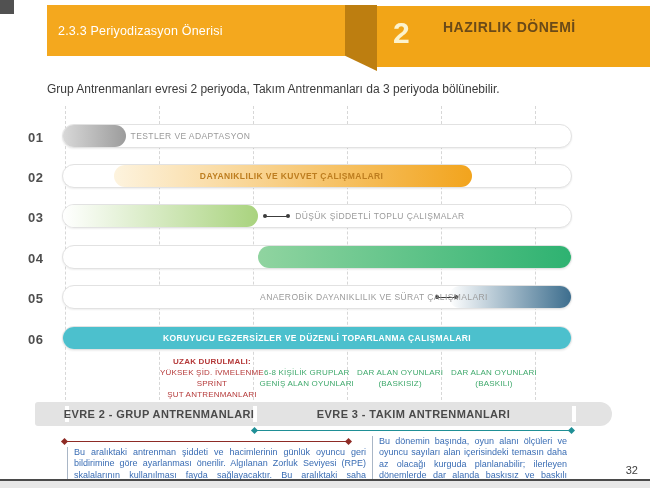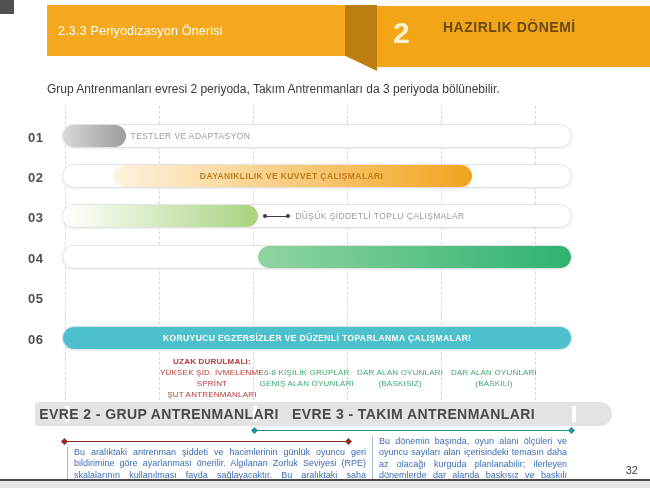--- a/index.html
+++ b/index.html
@@ -34,21 +34,21 @@
   .arrow:before{left:-1px;} .arrow:after{right:-1px;}
   
   .cols{position:absolute;left:62px;top:0;width:510px;height:0;}
   .col{position:absolute;transform:translateX(-50%);text-align:center;font-size:8px;
        line-height:11px;letter-spacing:.2px;white-space:nowrap;}
   .col .b1{font-weight:bold;}
   
   .evre-band{position:absolute;left:35px;top:402px;width:577px;height:24px;background:#e3e3e3;
              border-radius:3px 12px 12px 3px;}
   .evre-tick{position:absolute;top:4px;width:4px;height:16px;background:#fff;}
-  .evre-label{position:absolute;top:50%;transform:translate(-50%,-50%);font-size:14px;font-weight:bold;
+  .evre-label{position:absolute;top:50%;transform:translate(-50%,-50%);font-size:11px;font-weight:bold;
               color:#4a4a4a;letter-spacing:.4px;white-space:nowrap;}
   
   .bracket{position:absolute;height:0;}
   .bracket:before,.bracket:after{content:'';position:absolute;width:5px;height:5px;top:-3.2px;
               transform:rotate(45deg);}
   .bracket-teal{border-top:1.4px solid #1f8f96;}
   .bracket-teal:before,.bracket-teal:after{background:#1f8f96;}
   .bracket-teal:before{left:-1px;} .bracket-teal:after{right:-1px;}
   .bracket-red{border-top:1.4px solid #8e2b25;}
   .bracket-red:before,.bracket-red:after{background:#8e2b25;}
@@ -113,20 +113,25 @@
         </div>
       </div>
       <div class="row" style="top: 245px;">
         <span class="row-num">04</span>
         <div class="pill">
           <div class="bar" style="left: 38.4%; width: 61.6%; background: linear-gradient(90deg, rgb(144, 212, 160), rgb(46, 178, 113));"></div>
         </div>
       </div>
       <div class="row" style="top: 285px;">
         <span class="row-num">05</span>
+        <div class="pill">
+          <div class="bar" style="left: 76%; width: 24%; background: linear-gradient(90deg, rgb(255, 255, 255), rgb(61, 110, 142));"></div>
+          <div class="arrow" style="left: 73.5%; width: 4%;"></div>
+          <span class="bar-label" style="left: 38.8%; color: rgb(154, 154, 154); font-weight: normal;">ANAEROBİK DAYANIKLILIK VE SÜRAT ÇALIŞMALARI</span>
+        </div>
       </div>
       <div class="row" style="top: 326px;">
         <span class="row-num">06</span>
         <div class="pill">
           <div class="bar" style="left: 0%; width: 100%; background: rgb(76, 192, 205);"></div>
           <span class="bar-label centered" style="left: 50%; color: rgb(255, 255, 255); font-weight: bold;">KORUYUCU EGZERSİZLER VE DÜZENLİ TOPARLANMA ÇALIŞMALARI</span>
         </div>
       </div>
     </div>
   <div class="cols" id="columns">

